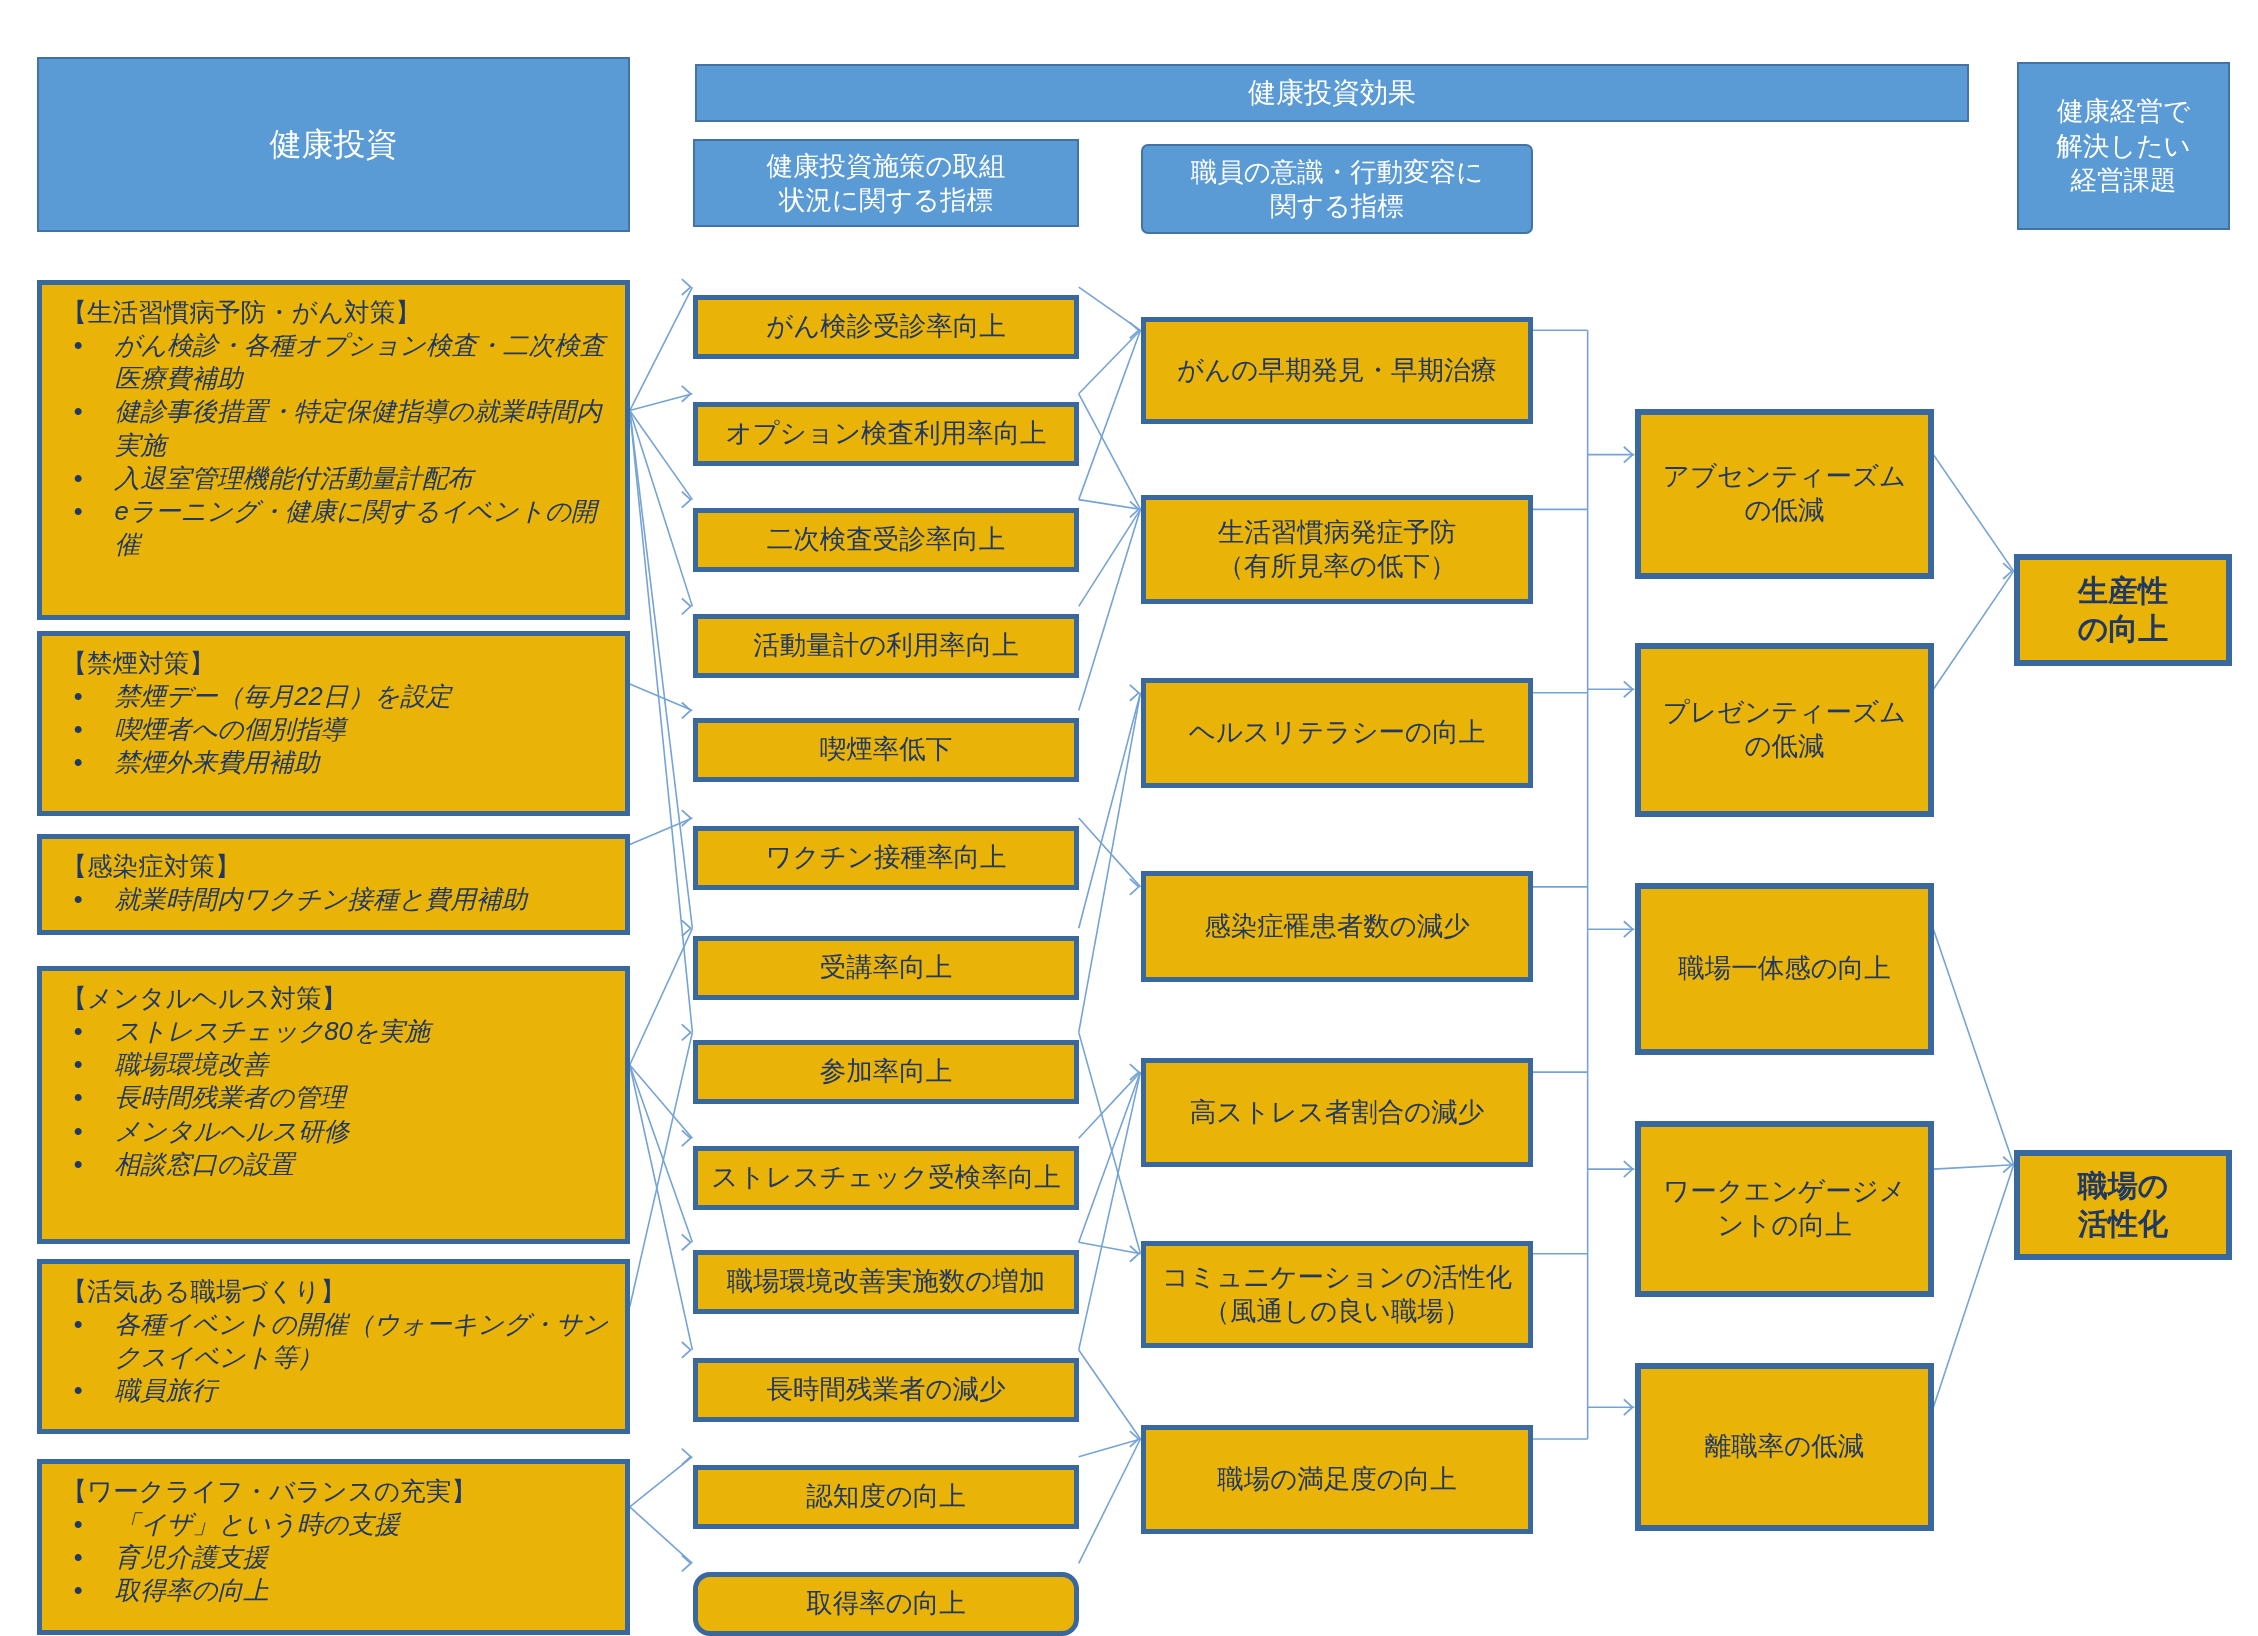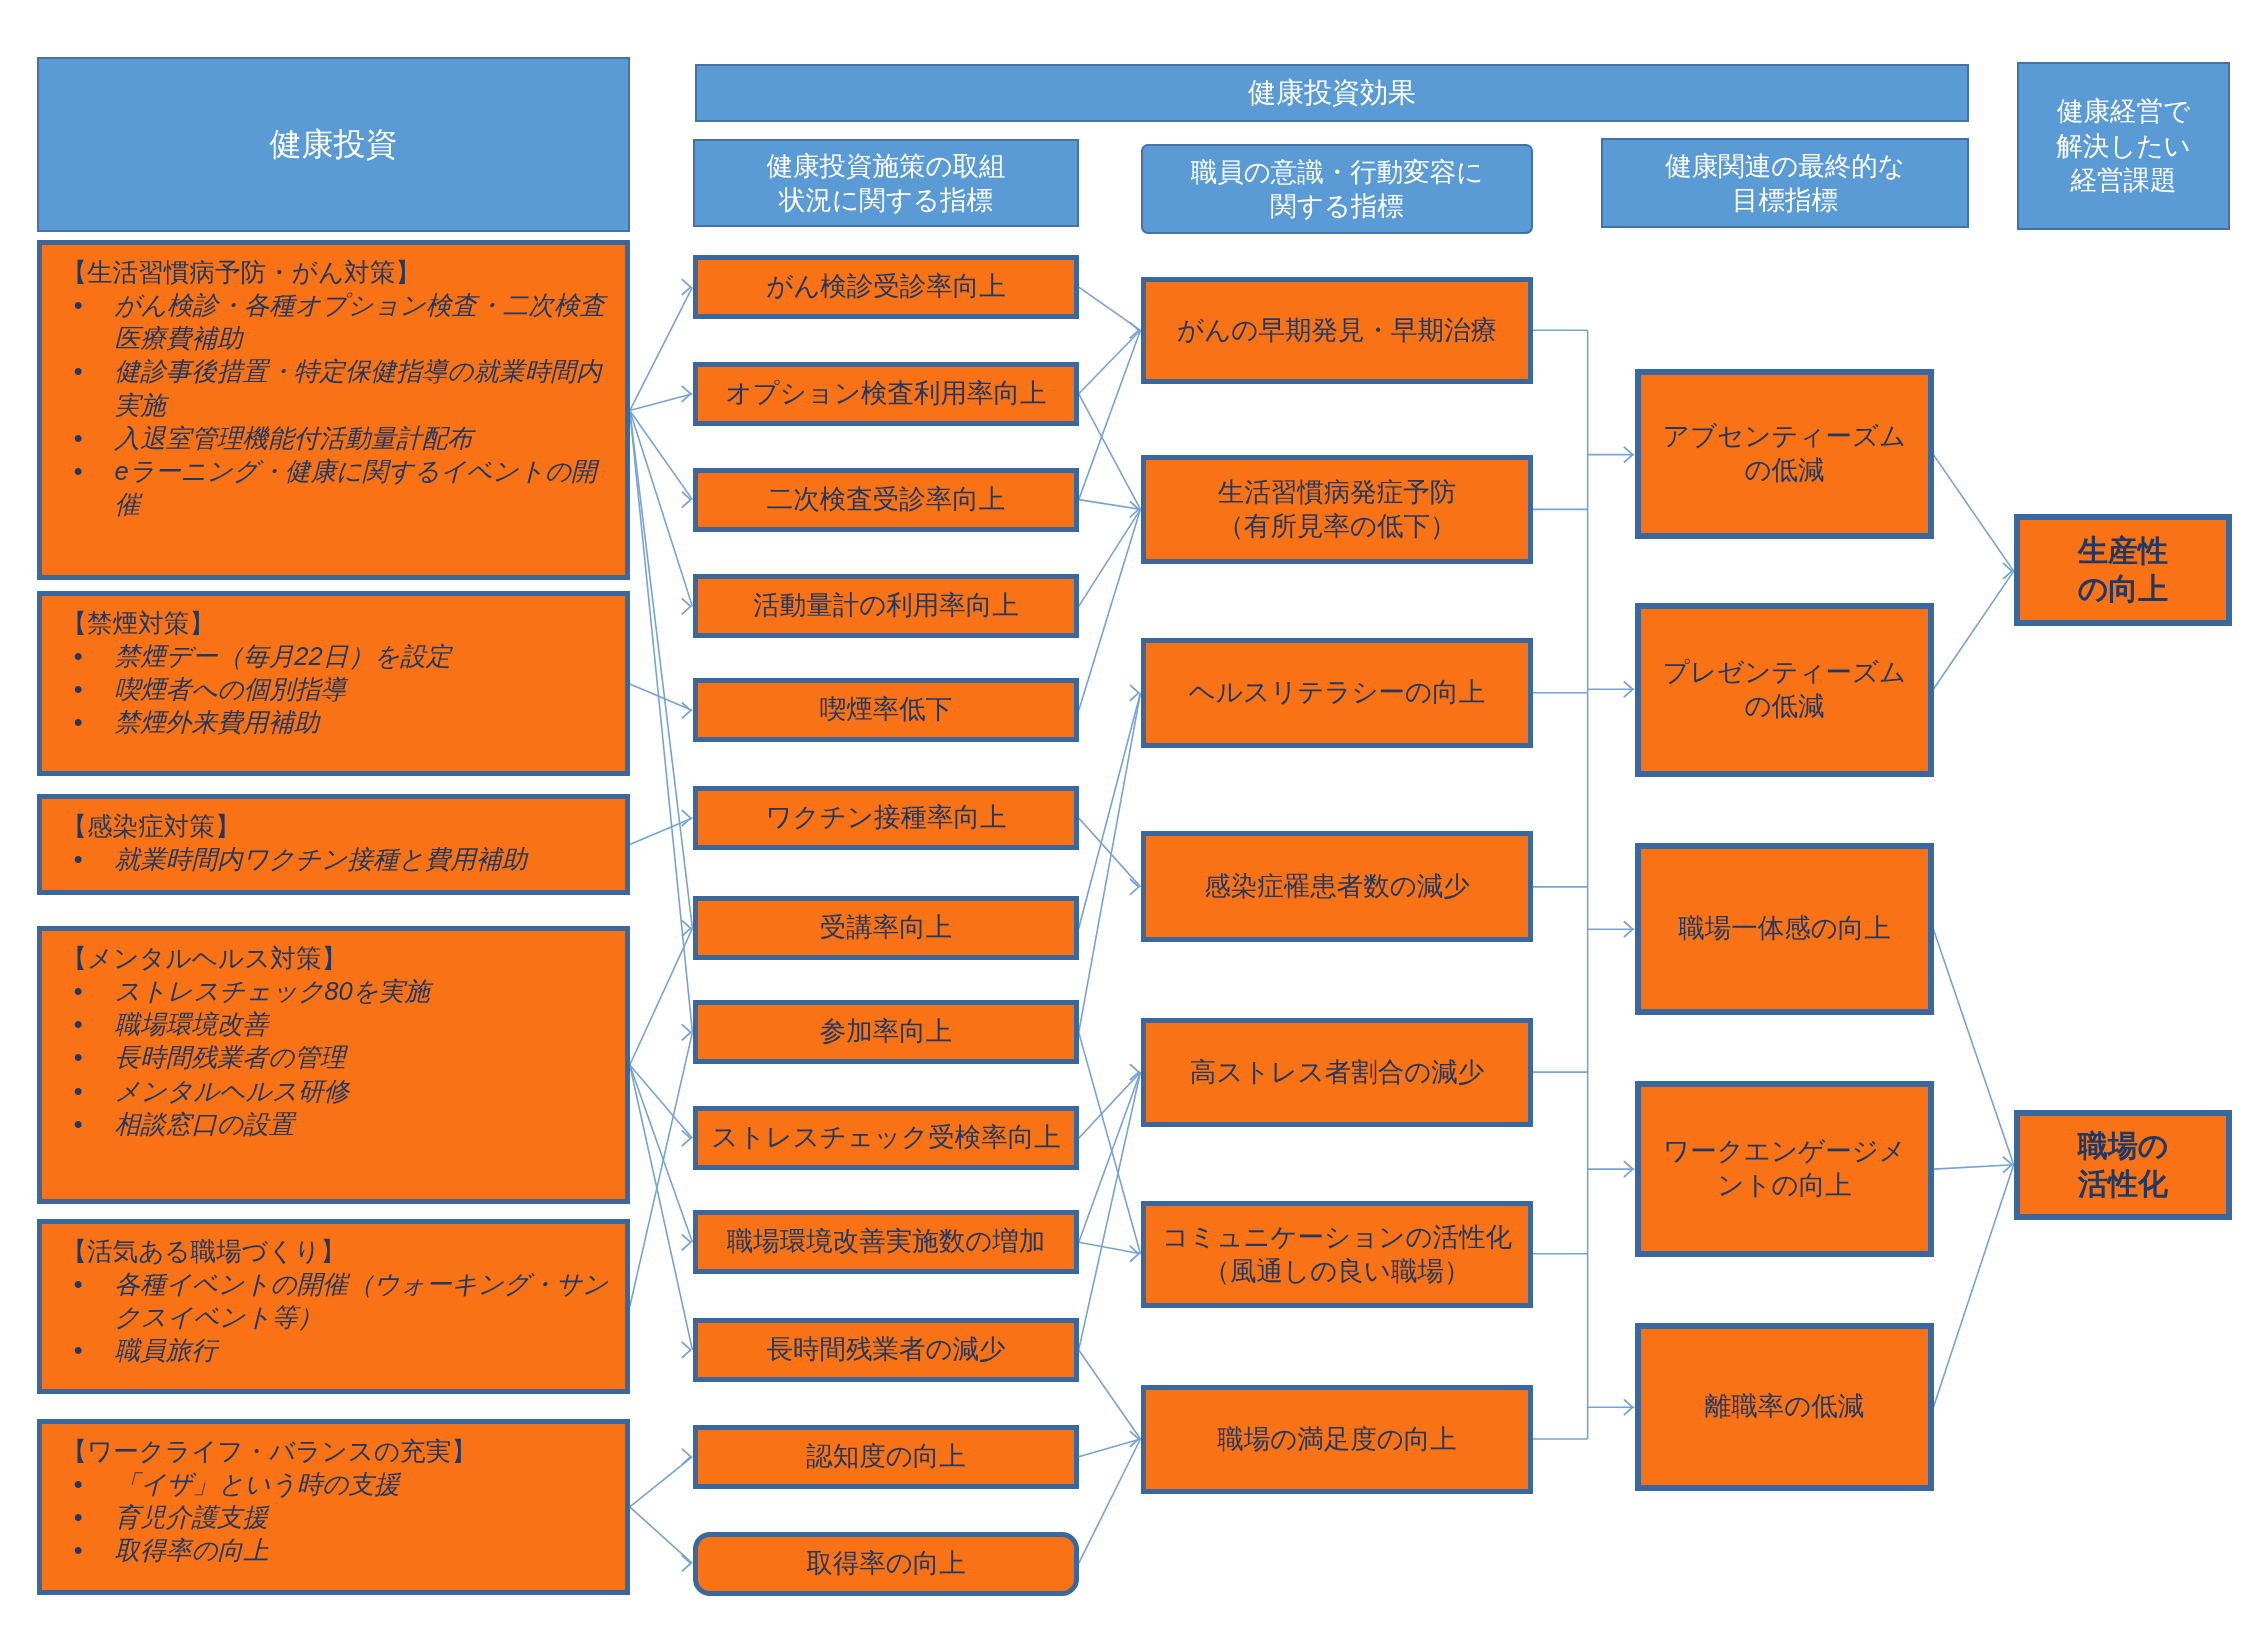--- a/index.html
+++ b/index.html
@@ -10,23 +10,23 @@
   }
   svg.connectors{position:absolute;left:0;top:0;z-index:1;}
   .hdr{
     position:absolute;z-index:2;box-sizing:border-box;
     background:#5B9BD5;border:2.6px solid #4472A4;color:#ffffff;
     display:flex;align-items:center;justify-content:center;text-align:center;
     white-space:pre-line;line-height:1.3;
   }
   .box{
     position:absolute;z-index:2;box-sizing:border-box;
-    background:#f97316;border:5.3px solid #39689E;color:#1F3864;
+    background:#eab308;border:5.3px solid #39689E;color:#1F3864;
     display:flex;align-items:center;justify-content:center;text-align:center;
-    white-space:pre-line;line-height:1.28;
+    white-space:pre-line;line-height:1.28;margin-top:40px;
   }
   .mid{font-size:26.5px;}
   .out{font-size:26.5px;}
   .tgt{font-size:26.5px;border-width:6.2px;}
   .issue{font-size:30px;border-width:6.2px;font-weight:bold;}
   .cat{
     display:block;text-align:left;white-space:normal;
     font-size:25.6px;line-height:1.3;padding:10.6px 16px 7px 17.6px;
   }
   .cat .cat-title{margin:0 0 0 1.8px;}
@@ -119,22 +119,20 @@
       <path d="M2271,638 L2281,647 L2271,656" stroke="#75A3D6" stroke-width="2" fill="none"></path>
       <path d="M2271,1311 L2281,1320 L2271,1329" stroke="#75A3D6" stroke-width="2" fill="none"></path>
     </svg>
 
   <div class="hdr" style="left:37px;top:57px;width:593px;height:175px;font-size:32px;">健康投資</div>
   <div class="hdr" style="left:695px;top:64px;width:1274px;height:58px;font-size:28px;">健康投資効果</div>
   <div class="hdr" style="left:693px;top:139px;width:386px;height:88px;font-size:26.5px;">健康投資施策の取組
 状況に関する指標</div>
   <div class="hdr" style="left:1141px;top:144px;width:392px;height:90px;font-size:26.5px;border-radius:7px;">職員の意識・行動変容に
 関する指標</div>
-  <div class="hdr" style="left:1601px;top:138px;width:368px;height:90px;font-size:26.5px;">健康関連の最終的な
-目標指標</div>
   <div class="hdr" style="left:2017px;top:62px;width:213px;height:168px;font-size:26.5px;">健康経営で
 解決したい
 経営課題</div>
 
   <div class="box cat" style="left:37px;top:240px;width:593px;height:340px;">
     <div class="cat-title">【生活習慣病予防・がん対策】</div>
     <ul>
       <li>がん検診・各種オプション検査・二次検査医療費補助</li>
       <li>健診事後措置・特定保健指導の就業時間内実施</li>
       <li>入退室管理機能付活動量計配布</li>

